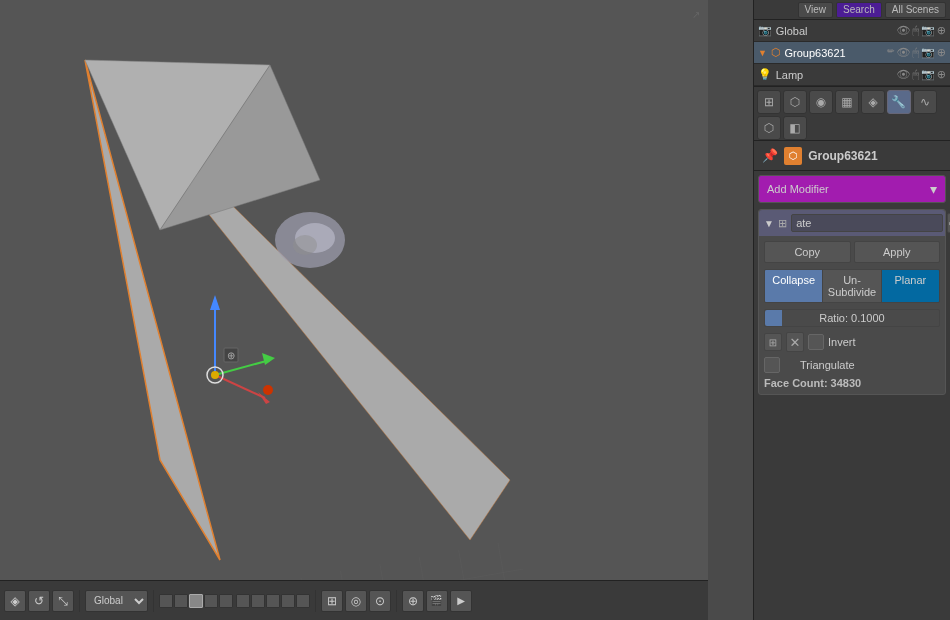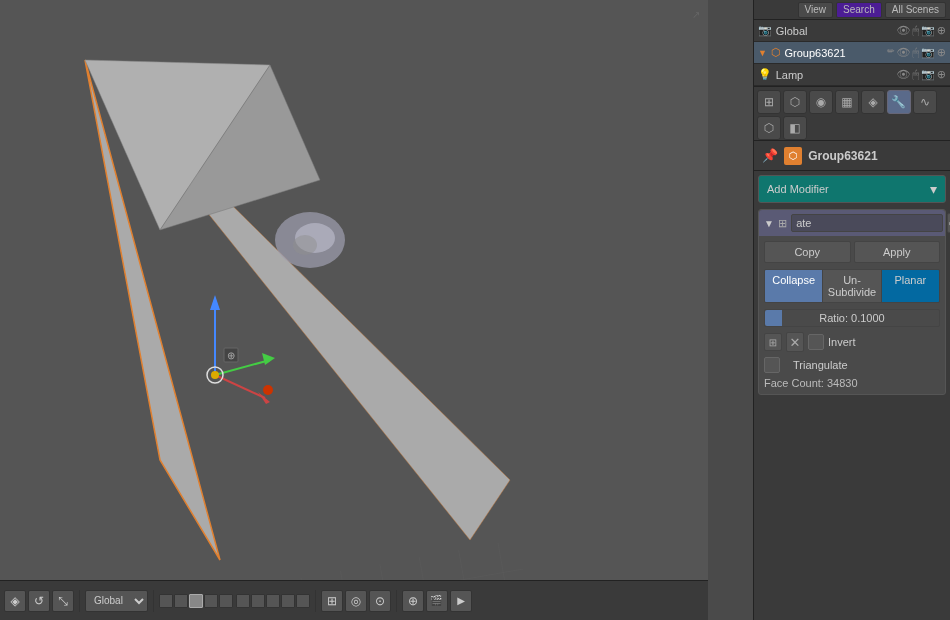--- a/index.html
+++ b/index.html
@@ -100,21 +100,21 @@
   </div>
 
   <div style="display:flex; align-items:center; padding:4px 8px; gap:6px; background:#3a3a3a; border-bottom:1px solid #222; height:30px;">
     <span style="font-size:13px; color:#aaa;">📌</span>
     <div style="width:18px; height:18px; background:#e08030; border-radius:2px; display:flex; align-items:center; justify-content:center; font-size:10px; color:#fff;">⬡</div>
     <span style="font-size:12px; color:#ccc; font-weight:bold;">Group63621</span>
   </div>
 
   <div style="flex:1; padding:4px; background:#3a3a3a; overflow-y:auto;">
 
-    <div style="width:100%; background:#0f766e; border:1px solid #555; border-radius:3px; color:#ccc; font-size:11px; padding:5px 8px; cursor:pointer; display:flex; align-items:center; justify-content:space-between; margin-bottom:6px;">
+    <div style="width:100%; background:#a21caf; border:1px solid #555; border-radius:3px; color:#ccc; font-size:11px; padding:5px 8px; cursor:pointer; display:flex; align-items:center; justify-content:space-between; margin-bottom:6px;">
       <span>Add Modifier</span>
       <span style="font-size:14px;">▾</span>
     </div>
 
     <div style="background:#4a4a4a; border:1px solid #555; border-radius:3px;">
 
       <div style="display:flex; align-items:center; background:#5a5a75; padding:3px 5px; gap:4px; border-radius:3px 3px 0 0;">
         <span style="font-size:10px; color:#ccc;">▼</span>
         <span style="font-size:11px; color:#aaa;">⊞</span>
         <input style="flex: 1 1 0%; background: rgb(74, 74, 90); border: 1px solid rgb(68, 68, 68); color: rgb(204, 204, 204); font-size: 11px; padding: 1px 4px; border-radius: 2px; height: 18px;" value="ate">
@@ -144,26 +144,26 @@
           </div>
         </div>
 
         <div style="display:flex; align-items:center; gap:4px; margin-bottom:5px;">
           <div style="width:18px; height:18px; background:#555; border:1px solid #444; border-radius:2px; display:flex; align-items:center; justify-content:center; font-size:10px; color:#aaa;">⊞</div>
           <div style="width:18px; height:20px; background:#555; border:1px solid #444; border-radius:2px; display:flex; align-items:center; justify-content:center; cursor:pointer; color:#aaa; font-size:13px;">✕</div>
           <div style="width:16px; height:16px; background:#555; border:1px solid #666; border-radius:2px; display:flex; align-items:center; justify-content:center; cursor:pointer;"></div>
           <span style="font-size:11px; color:#ccc;">Invert</span>
         </div>
 
-        <div style="display:flex; align-items:center; gap:13px; margin-bottom:4px;">
+        <div style="display:flex; align-items:center; gap:20px; margin-bottom:4px;">
           <div style="width:16px; height:16px; background:#555; border:1px solid #666; border-radius:2px; display:flex; align-items:center; justify-content:center; cursor:pointer;"></div>
           <span style="font-size:11px; color:#ccc;">Triangulate</span>
         </div>
 
-        <div style="display:flex; align-items:center; gap:4px;">
+        <div style="display:flex; align-items:center; gap:4px;font-weight:bold;">
           <span style="font-size:11px; color:#bbb;">Face Count: 34830</span>
         </div>
 
       </div>
     </div>
 
   </div>
 </div>
 
 <div id="viewport" style="position:absolute; left:0; top:0; width:708px; height:580px; background:#555; overflow:hidden;">

